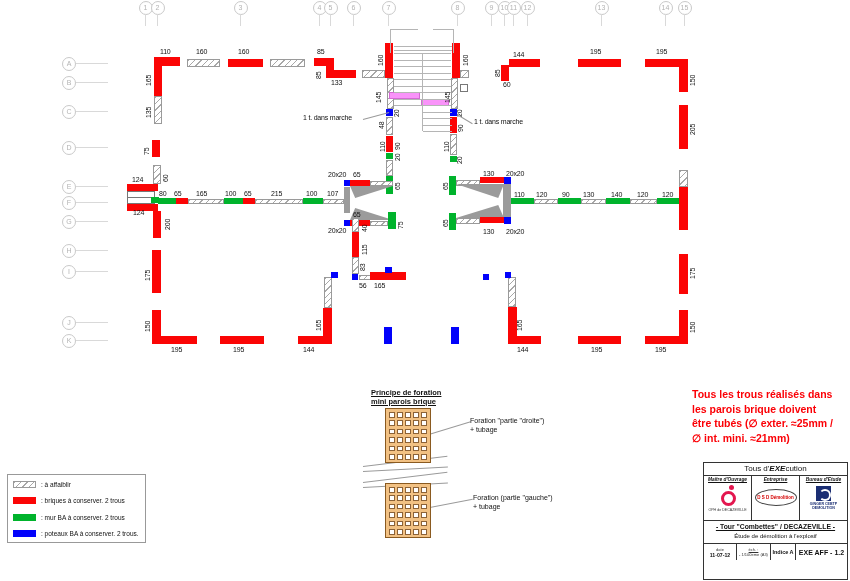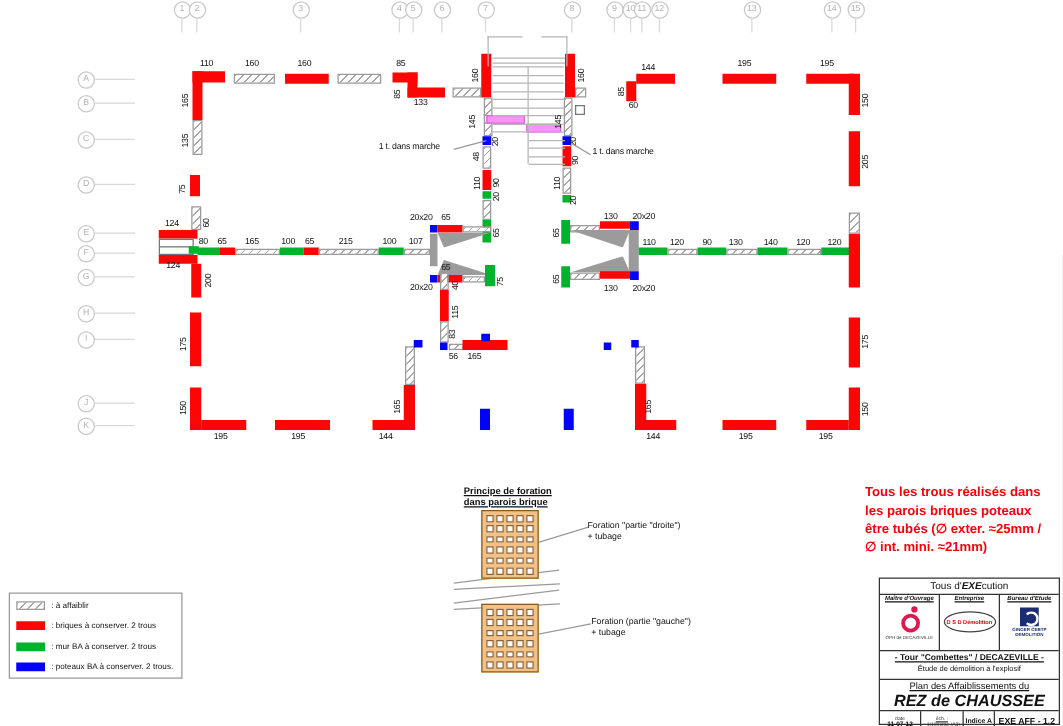--- a/index.html
+++ b/index.html
@@ -361,21 +361,21 @@
         <div class="legend-sw t-G" style="position: relative;"></div>
         <span class="legend-tx">: mur BA à conserver. 2 trous</span>
       </div>
       <div class="legend-row" style="top: 53.5px;">
         <div class="legend-sw t-B" style="position: relative;"></div>
         <span class="legend-tx">: poteaux BA à conserver. 2 trous.</span>
       </div>
     </div>
 
   <div class="detail-title">Principe de foration
-dans parois brique</div>
+mini parois brique</div>
   <div id="detail">
       <div class="brick" style="left: 385px; top: 408px;">
         <div class="hole" style="left: 3px; top: 3px;"></div>
         <div class="hole" style="left: 11.1px; top: 3px;"></div>
         <div class="hole" style="left: 19.2px; top: 3px;"></div>
         <div class="hole" style="left: 27.3px; top: 3px;"></div>
         <div class="hole" style="left: 35.4px; top: 3px;"></div>
         <div class="hole" style="left: 3px; top: 11.4px;"></div>
         <div class="hole" style="left: 11.1px; top: 11.4px;"></div>
         <div class="hole" style="left: 19.2px; top: 11.4px;"></div>
@@ -434,21 +434,21 @@
         <div class="hole" style="left: 27.3px; top: 45px;"></div>
         <div class="hole" style="left: 35.4px; top: 45px;"></div>
       </div>
       <div class="det-label" style="left: 470px; top: 416px;">Foration "partie "droite")
  + tubage</div>
       <div class="det-label" style="left: 473px; top: 493px;">Foration (partie "gauche")
  + tubage</div>
     </div>
 
   <div class="note">Tous les trous réalisés dans
-les parois briques poteaux
+les parois brique doivent
 être tubés (∅ exter. ≈25mm /
 ∅ int. mini. ≈21mm)</div>
 
   <div class="tb">
     <div class="tb-row1"><span>Tous d'</span><span class="exe">EXE</span><span>cution</span></div>
     <div class="tb-logos">
       <div class="tb-col">
         <div class="tb-colhead">Maître d'Ouvrage</div>
         <div class="oph">
             <div class="oph-dot"></div>
@@ -467,24 +467,20 @@
         <div class="ginger-sq">
             <div class="ginger-c"></div>
           </div>
         <div class="logo-caption navy">GINGER CEBTP DEMOLITION</div>
       </div>
     </div>
     <div class="tb-proj">
       <div class="tb-proj-l1">- Tour "Combettes" / DECAZEVILLE -</div>
       <div class="tb-proj-l2">Étude de démolition à l'explosif</div>
     </div>
-    <div class="tb-title">
-      <div class="tb-title-small">Plan des Affaiblissements du</div>
-      <div class="tb-title-big">REZ de CHAUSSEE</div>
-    </div>
     <div class="tb-foot">
       <div class="tb-cell tb-c1">
         <div class="tb-mini">date</div>
         <div class="tb-val">11-07-12</div>
       </div>
       <div class="tb-cell tb-c2">
         <div class="tb-mini u">éch. :</div>
         <div class="tb-mini">- 1/100eme (A3)</div>
       </div>
       <div class="tb-cell tb-c3">

